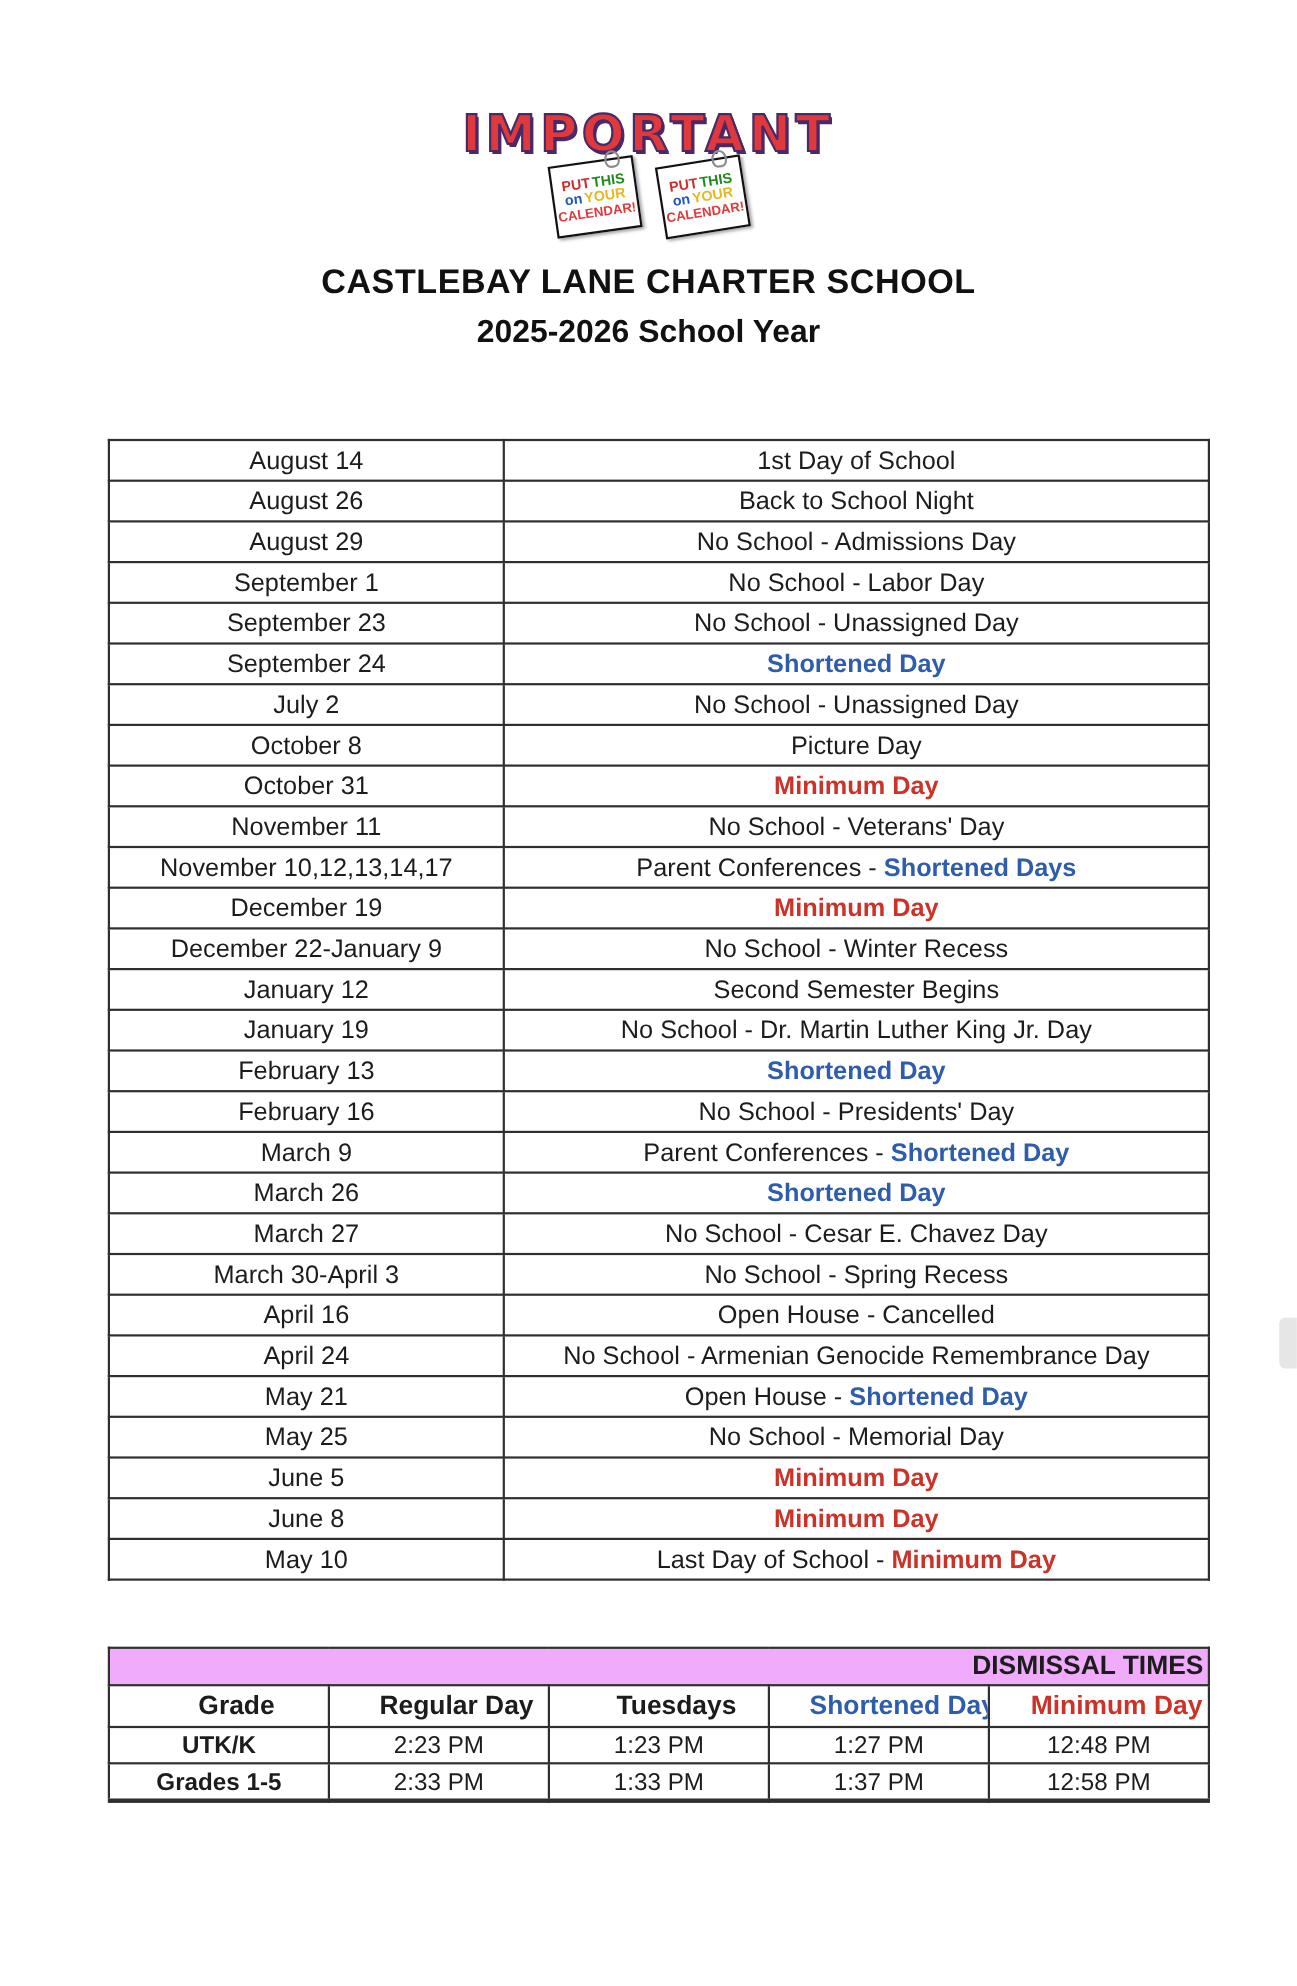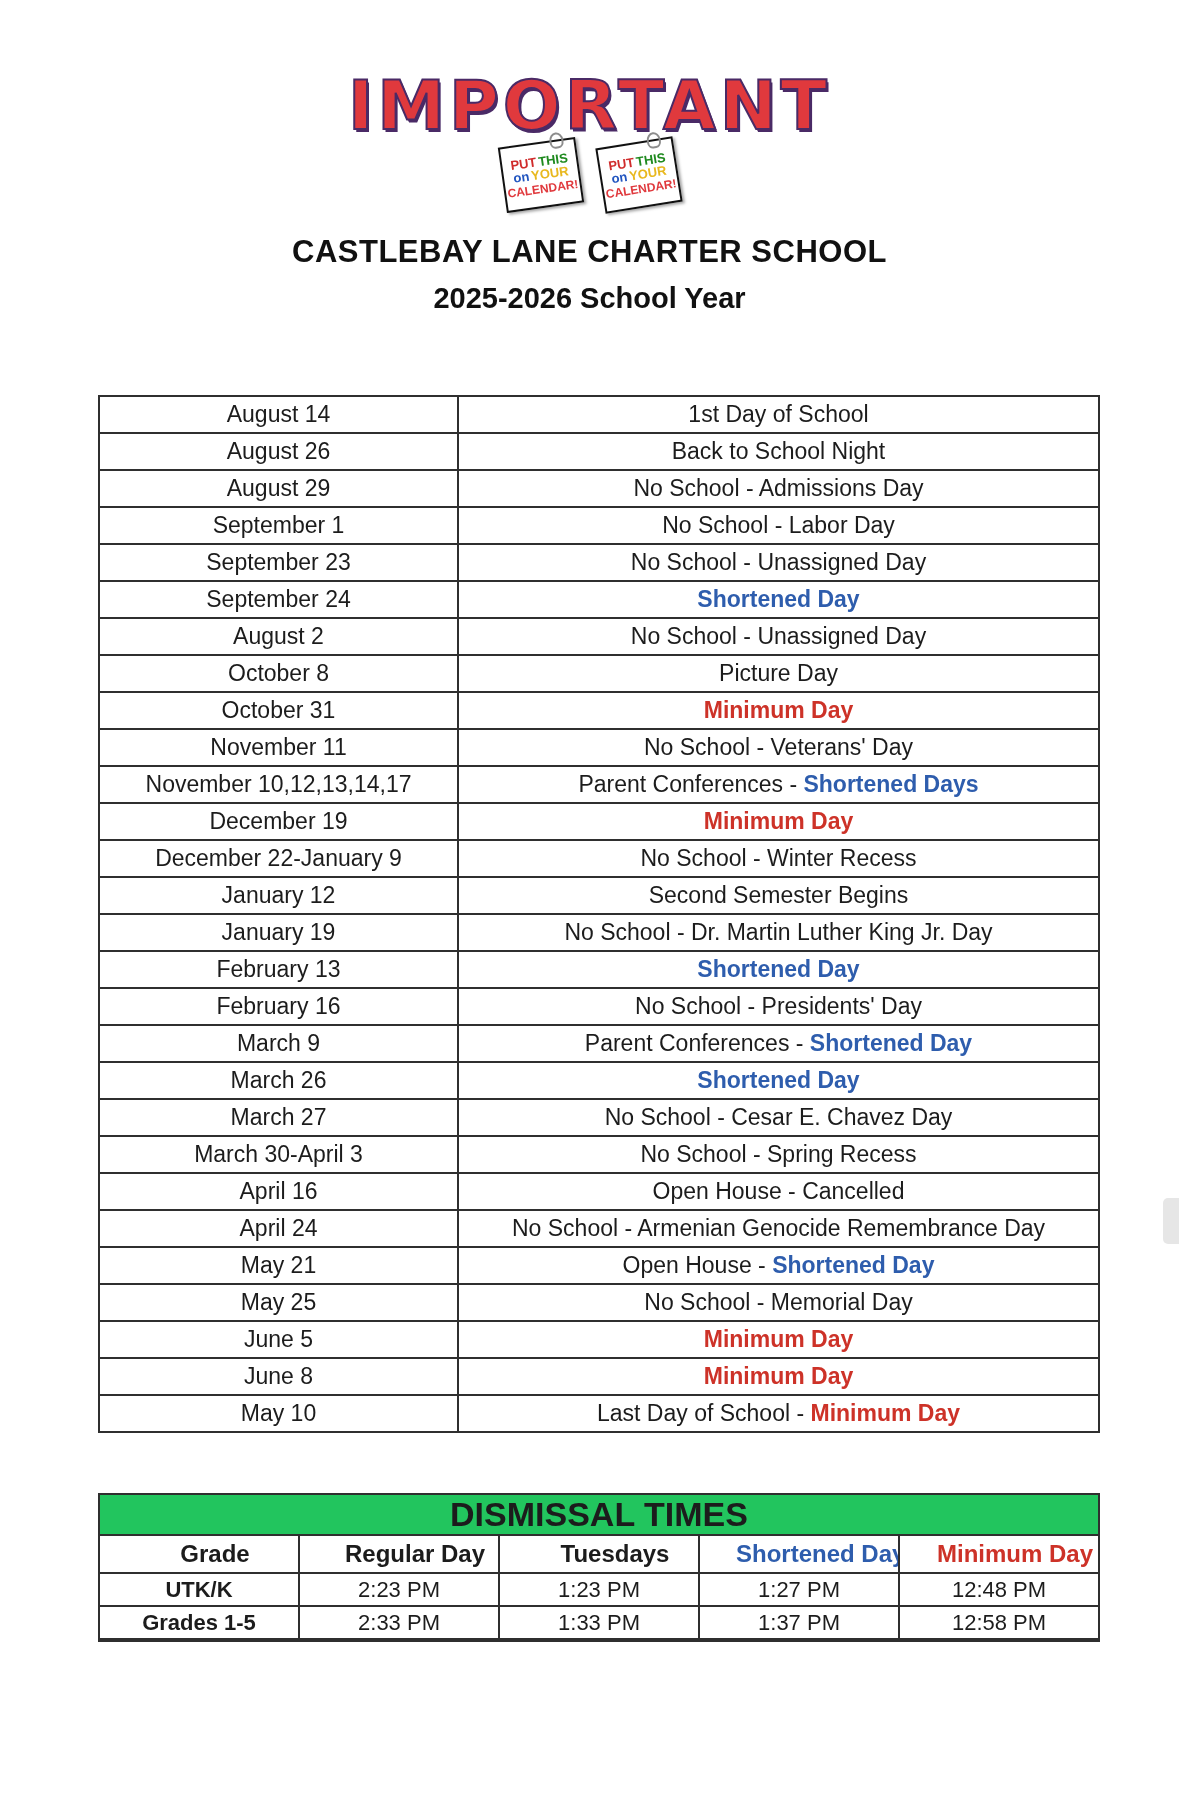--- a/index.html
+++ b/index.html
@@ -3,22 +3,22 @@
 <meta charset="utf-8">
 <style>
   html,body{margin:0;padding:0;}
   body{
     width:1179px;height:1805px;background:#ffffff;position:relative;
     font-family:"Liberation Sans",sans-serif;color:#1c1c1c;overflow:hidden;
   }
   
   .hdr{text-align:center;}
   .logo-line1{
-    margin-top:72px;font-family:"DejaVu Sans",sans-serif;font-weight:800;
-    font-size:68px;letter-spacing:4px;color:#e0393d;
+    margin-top:98px;font-family:"DejaVu Sans",sans-serif;font-weight:800;
+    font-size:46px;letter-spacing:4px;color:#e0393d;
     -webkit-text-stroke:2px #4a2a66;text-shadow:2px 3px 0 #4a2a66;
     line-height:1.0;
   }
   .logo-row2{display:flex;justify-content:center;align-items:center;gap:20px;margin-top:2px;}
   .logo-line2{
     font-family:"DejaVu Sans",sans-serif;font-weight:800;font-size:56px;
     letter-spacing:8px;color:#e0393d;-webkit-text-stroke:2px #4a2a66;
     text-shadow:2px 3px 0 #4a2a66;line-height:1.0;
   }
   .sticker{
@@ -53,21 +53,21 @@
   .hl{font-weight:bold;}
   
   table.dis{
     border-collapse:collapse;table-layout:fixed;
     width:1002px;margin:60px 0 0 98px;border-bottom:4px solid #2f2f2f;
   }
   table.dis td,table.dis th{
     border:2px solid #2f2f2f;text-align:center;vertical-align:middle;
     padding:0 4px;white-space:nowrap;overflow:hidden;
   }
-  tr.dis-title td{background:#22c55e;font-weight:bold;font-size:34px;height:32px;}
+  tr.dis-title td{background:#f0abfc;font-weight:bold;font-size:24px;height:32px;text-align:right;}
   tr.dis-head th{font-size:24px;font-weight:bold;height:36px;padding-left:36px;}
   tr.dis-row td{font-size:22px;height:31px;}
   tr.dis-row td.grade{font-weight:bold;}
   .c0{width:182px;}.c1{width:163px;}.c2{width:167px;}.c3{width:238px;}.c4{width:250px;}
   
   .scroll-tab{
     position:absolute;right:0;top:1198px;width:16px;height:46px;
     background:#e6e6e6;border-radius:5px 0 0 5px;
   }
 </style>
@@ -114,21 +114,21 @@
       </tr>
       <tr>
         <td class="date-col">September 23</td>
         <td>No School - Unassigned Day</td>
       </tr>
       <tr>
         <td class="date-col">September 24</td>
         <td><span class="hl" style="color: rgb(46, 93, 173);">Shortened Day</span></td>
       </tr>
       <tr>
-        <td class="date-col">August 2</td>
+        <td class="date-col">July 2</td>
         <td>No School - Unassigned Day</td>
       </tr>
       <tr>
         <td class="date-col">October 8</td>
         <td>Picture Day</td>
       </tr>
       <tr>
         <td class="date-col">October 31</td>
         <td><span class="hl" style="color: rgb(205, 50, 40);">Minimum Day</span></td>
       </tr>

